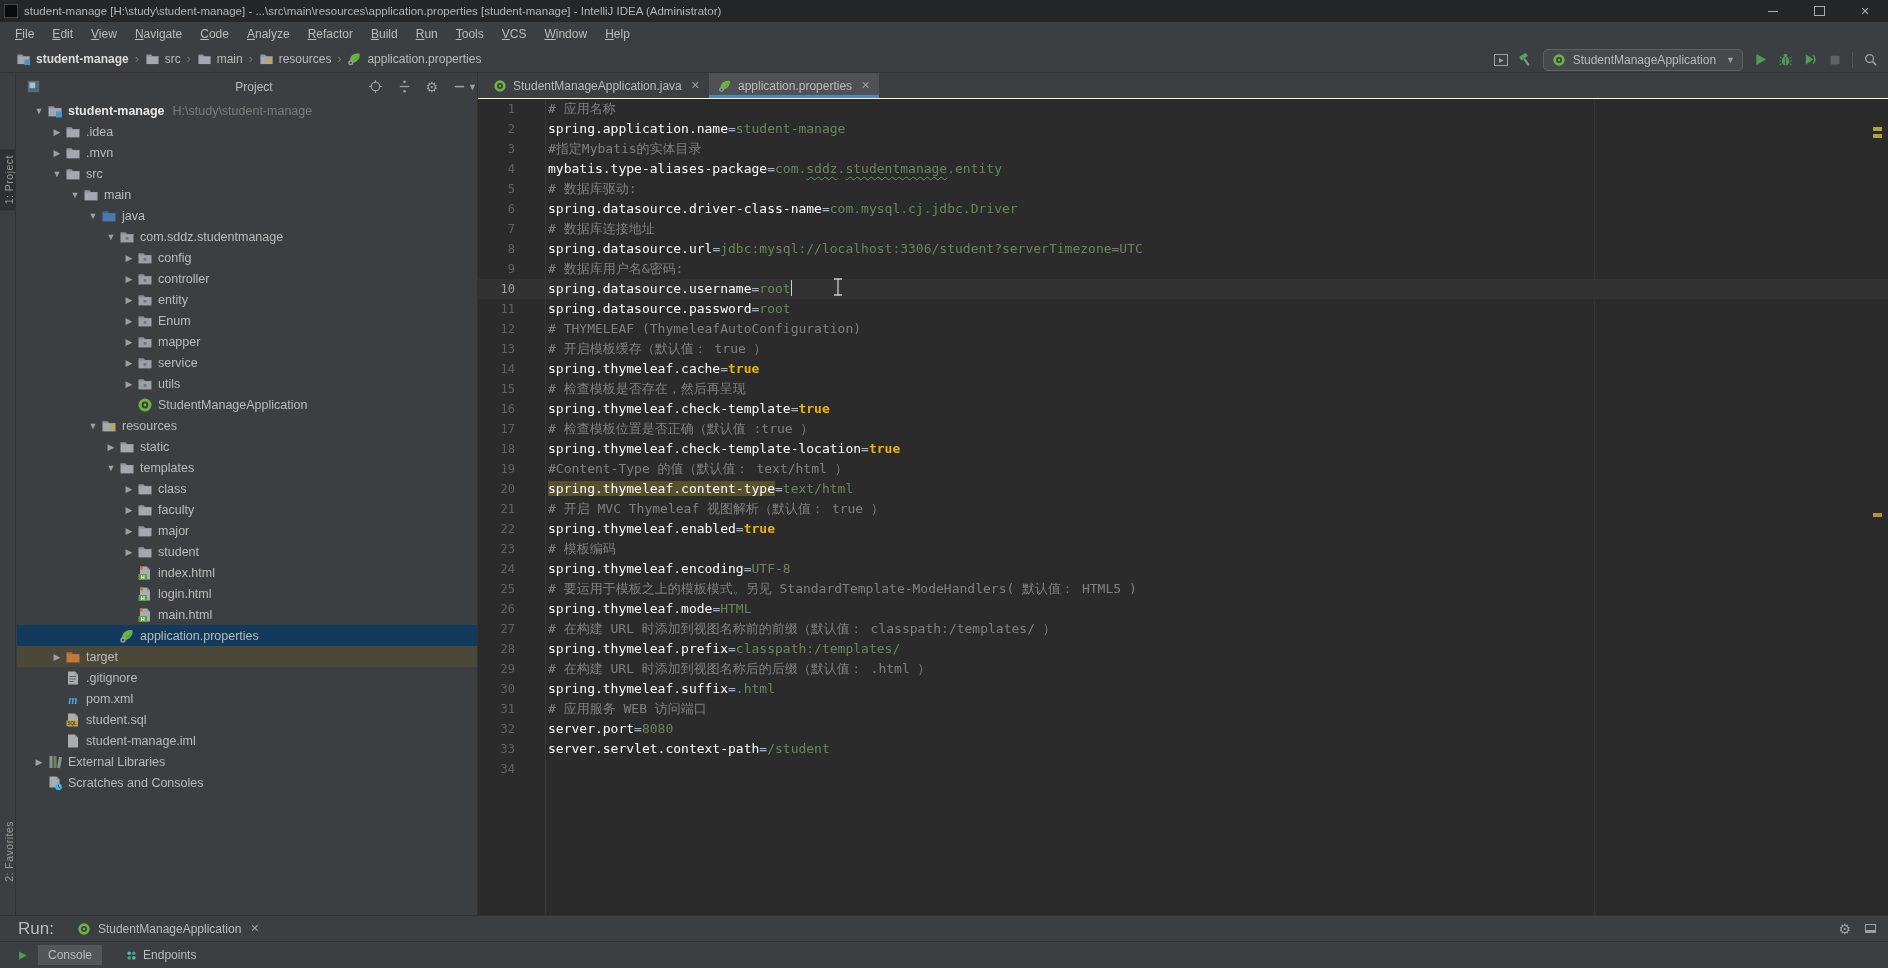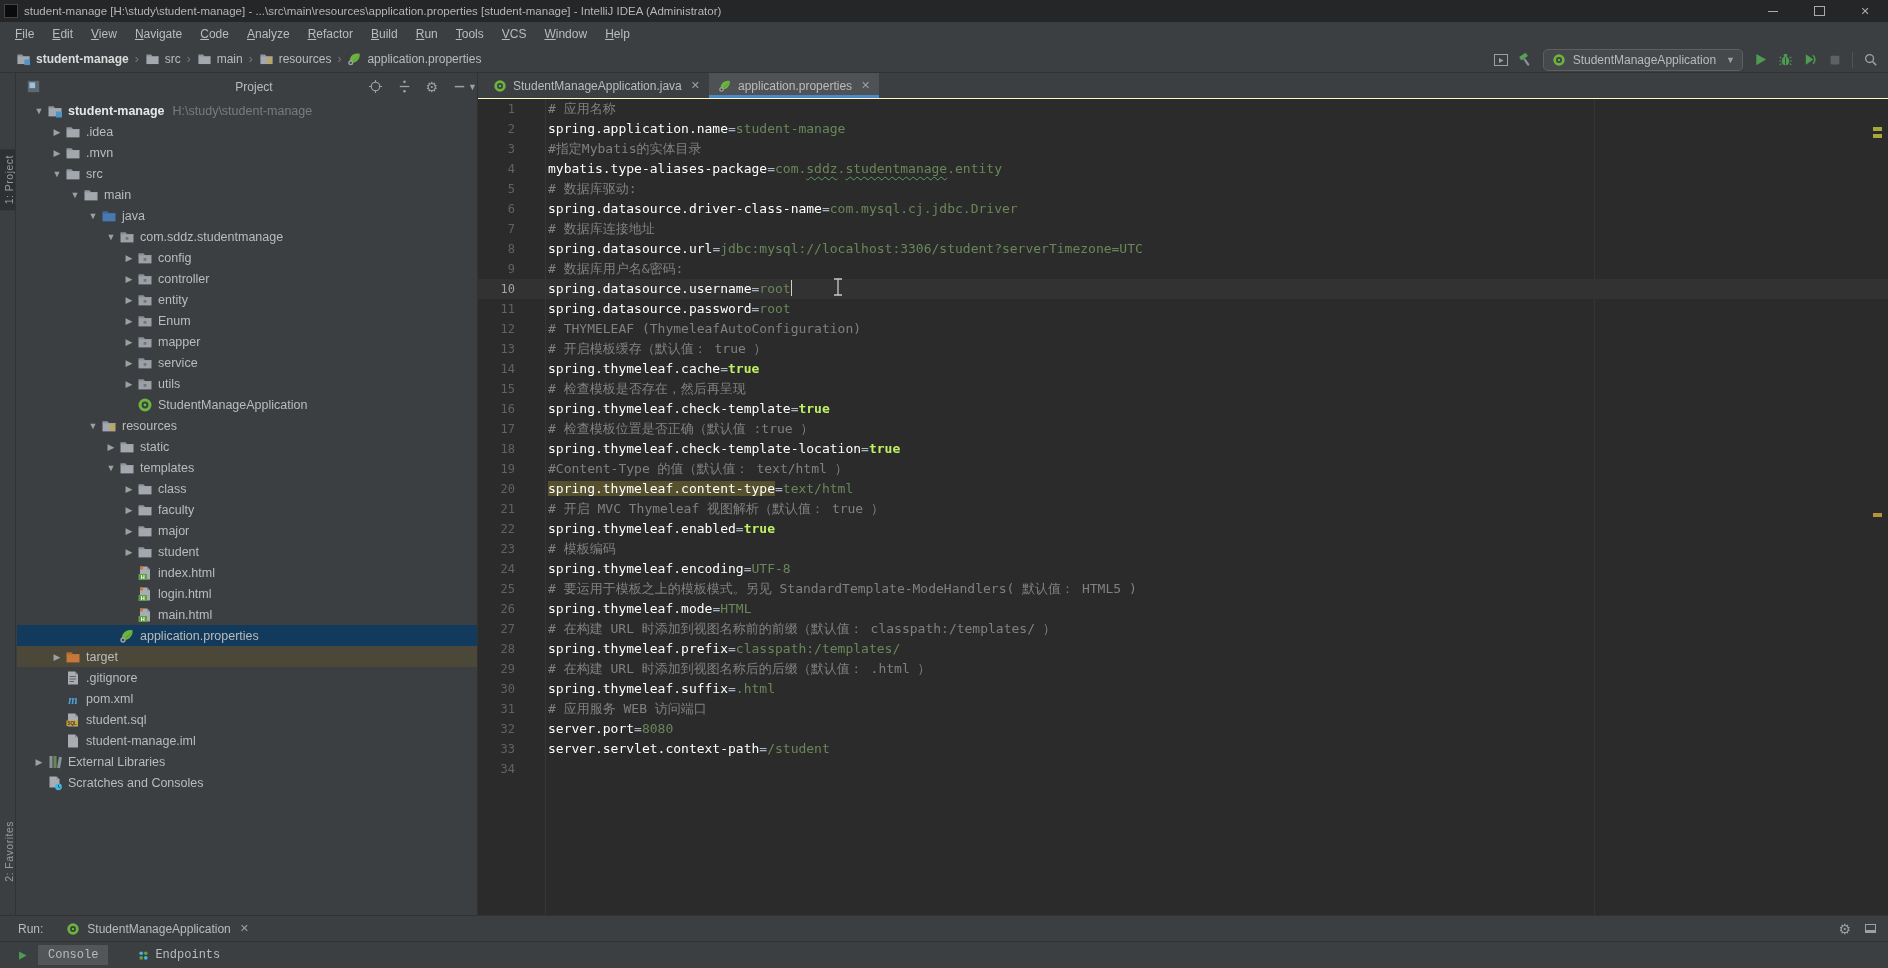--- a/index.html
+++ b/index.html
@@ -70,30 +70,30 @@
   .crow{display:flex;height:20px;line-height:20px;position:relative;z-index:1;}
   .crow.cur{background:#323232;}
   .lnum{flex:0 0 68px;width:68px;box-sizing:border-box;padding-right:30px;text-align:right;
         color:#606366;font-size:12px;border-right:1px solid #353739;}
   .crow.cur .lnum{color:#A3A3A3;}
   .codetxt{padding-left:2px;white-space:pre;}
   .sc{color:#808080;}
   .sk{color:#ffffff;}
   .se{color:#A9B7C6;}
   .sv{color:#6A8759;}
-  .sb{color:#bef264;font-weight:bold;}
+  .sb{color:#eab308;font-weight:bold;}
   .skw{background:#56502E;}
   .svt{text-decoration:underline wavy #5E9C63;text-decoration-thickness:1px;text-underline-offset:3px;}
   .caret{display:inline-block;width:1px;height:16px;background:#D0D0D0;vertical-align:-3px;}
   .fill-row{height:136px;}
   .stripe-mark{position:absolute;right:6px;width:9px;height:4px;z-index:2;}
 
   
   #run-header{left:0;top:915px;width:100%;height:26px;background:#3C3F41;border-top:1px solid #323232;box-sizing:border-box;display:flex;align-items:center;}
-  #run-label{margin-left:18px;font-size:12px;color:#BBBBBB;}
+  #run-label{margin-left:18px;font-size:17px;color:#BBBBBB;}
   #run-tab{margin-left:22px;display:flex;align-items:center;gap:6px;font-size:12px;color:#BBBBBB;}
   #run-tools{position:absolute;right:12px;display:flex;align-items:center;gap:14px;}
   .gear-glyph{font-size:14px;color:#9DA0A3;line-height:1;}
   .hide-glyph{width:11px;height:9px;border:1px solid #9DA0A3;border-bottom-width:3px;box-sizing:border-box;}
   #bottom-bar{left:0;top:941px;width:100%;height:27px;background:#3C3F41;border-top:1px solid #323232;box-sizing:border-box;display:flex;align-items:center;padding-left:16px;gap:10px;}
   .btab{display:flex;align-items:center;gap:6px;padding:3px 10px;font-size:12px;color:#BBBBBB;}
   .btab.active{background:#525658;}
 
   
   #mouse-ibeam{left:832px;top:278px;width:12px;height:18px;z-index:50;}
@@ -845,21 +845,21 @@
     <span class="hide-glyph"></span>
   </div>
 </div>
 
 <div id="bottom-bar" class="abs">
   <span class="icn" style="width:12px;flex:0 0 12px;">
     <svg width="11" height="11" viewBox="0 0 16 16">
         <path d="M3 2l11 6-11 6z" fill="#4E9C52"></path>
       </svg>
   </span>
-  <span id="btabs" style="display:flex;gap:20px;align-items:center;font-family:Liberation Mono, monospace;">
+  <span id="btabs" style="display:flex;gap:14px;align-items:center;">
       <span class="btab active">
         <span>Console</span>
       </span>
       <span class="btab">
         <span class="icn" style="width: 11px; height: 11px; flex: 0 0 11px;">
           <svg width="11" height="11" viewBox="0 0 12 12">
             <circle cx="3.5" cy="3.5" r="2" fill="#40B6E0"></circle>
             <circle cx="8.5" cy="3.5" r="2" fill="#5E9E45"></circle>
             <circle cx="3.5" cy="8.5" r="2" fill="#5E9E45"></circle>
             <circle cx="8.5" cy="8.5" r="2" fill="#40B6E0"></circle>

